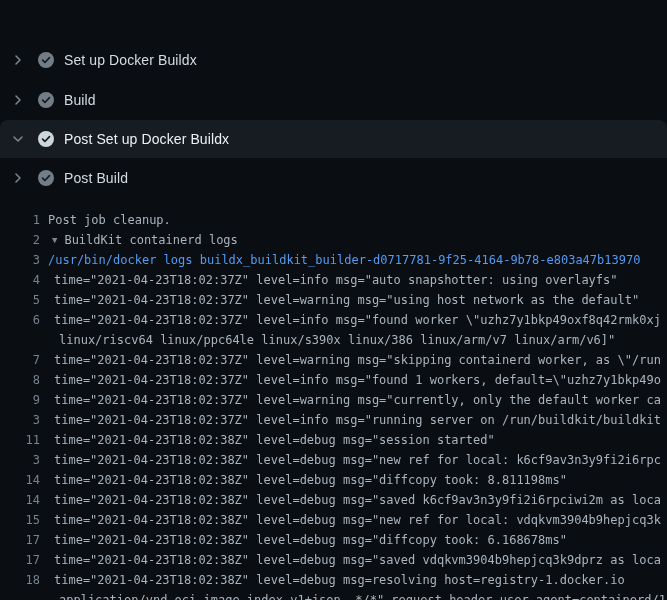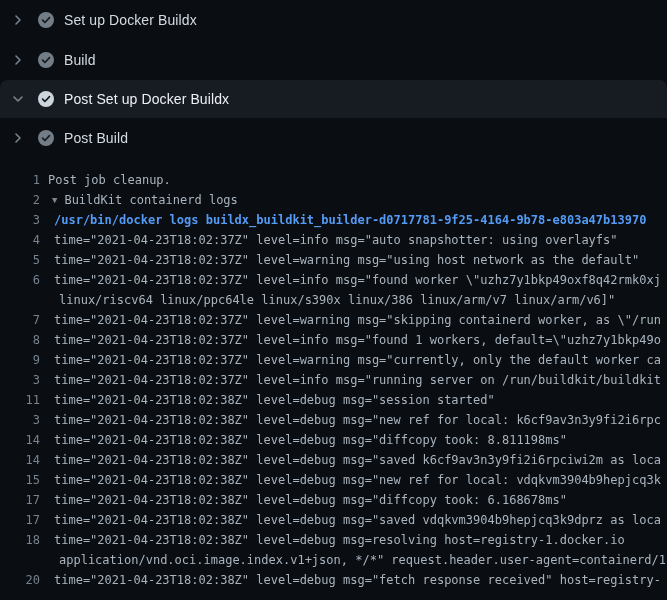--- a/index.html
+++ b/index.html
@@ -4,21 +4,21 @@
 <style>
   * { margin: 0; padding: 0; box-sizing: border-box; }
   html, body { width: 667px; height: 600px; overflow: hidden; }
   body {
     background: #0a0d12;
     font-family: "Liberation Sans", sans-serif;
     position: relative;
   }
 
   
-  .steps { width: 667px; }
+  .steps { width: 667px; margin-top: 40px; }
   .step {
     height: 40px;
     display: flex;
     align-items: center;
     padding-left: 10px;
     cursor: pointer;
   }
   .step .chev {
     width: 16px; height: 16px;
     display: flex; align-items: center; justify-content: center;
@@ -67,21 +67,21 @@
     color: #768390;
     cursor: pointer;
   }
   .lrow .txt {
     color: #a9b4be;
     margin-left: 8px;
     white-space: pre;
   }
   .lrow.grp .txt { margin-left: 14px; }
   .lrow.cont .txt { margin-left: 19px; }
-  .lrow.cmd .txt { color: #539bf5; font-weight: bold; margin-left: 14px; }
+  .lrow.cmd .txt { color: #539bf5; font-weight: normal; margin-left: 8px; }
   .lrow.grphead .txt { margin-left: 12px; }
   .lrow .toggle {
     color: #7d8590;
     font-size: 9px;
     display: inline-block;
     margin-right: 7px;
     vertical-align: 1px;
     cursor: pointer;
   }
 </style>

